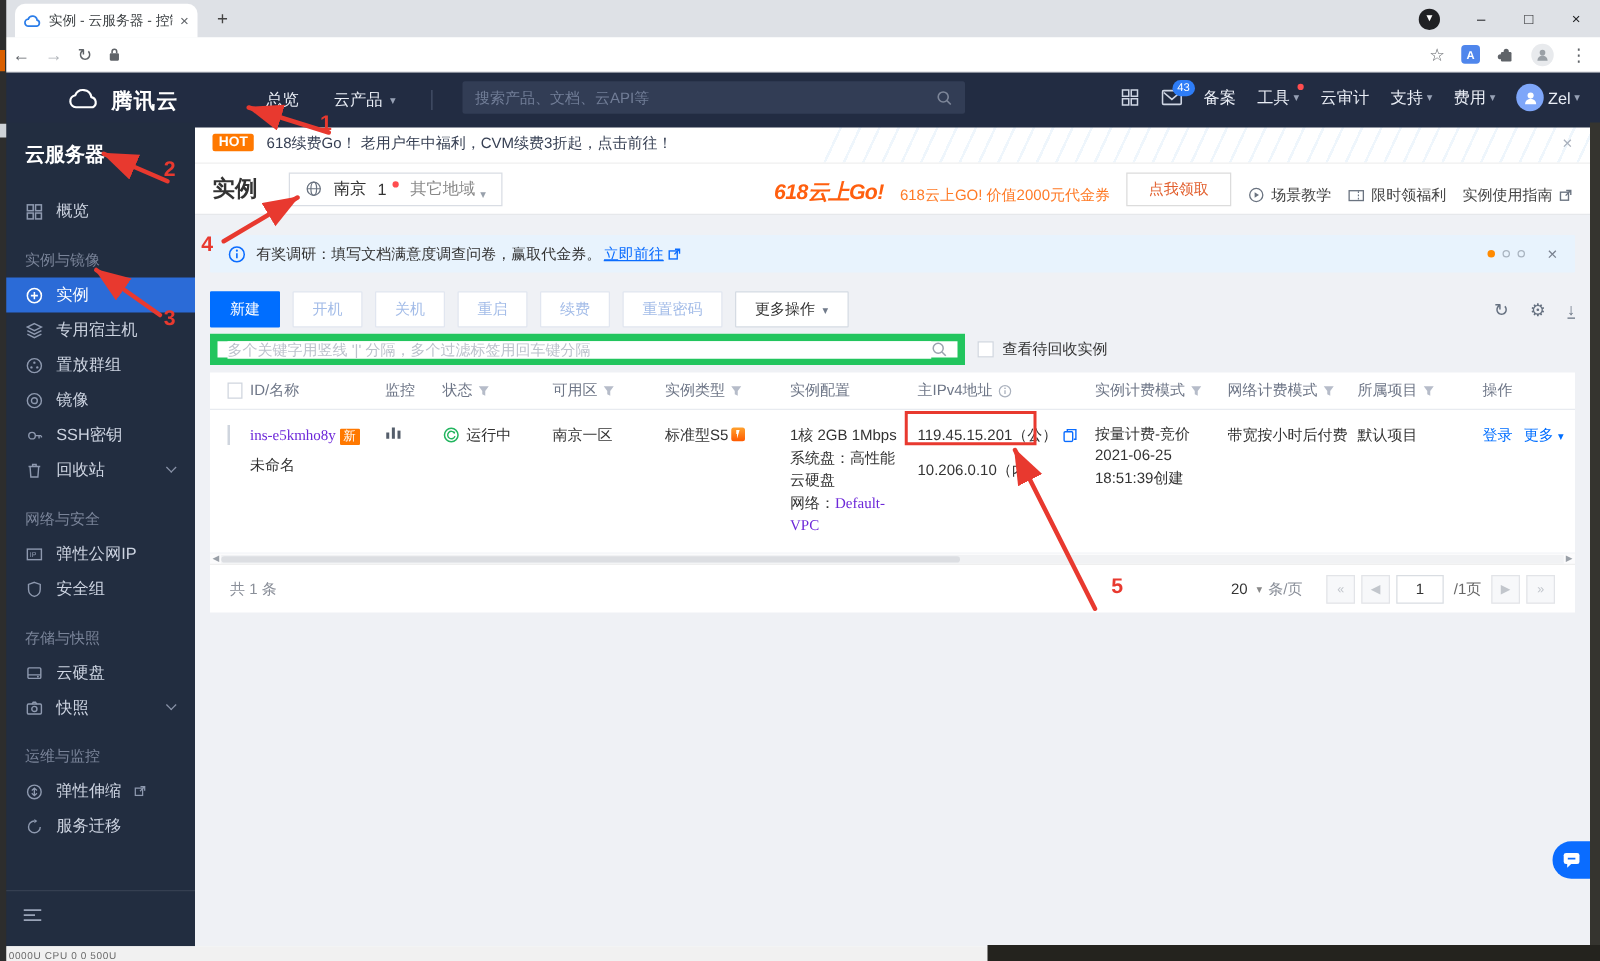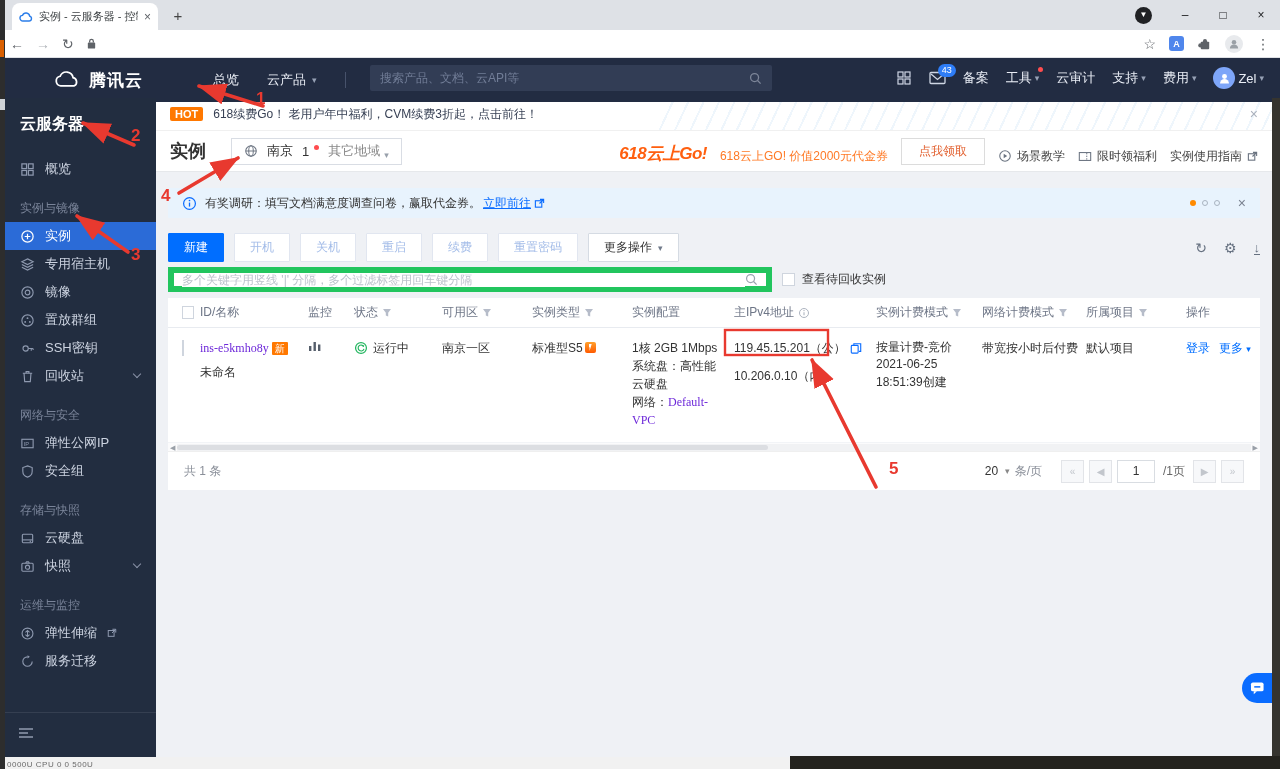--- a/index.html
+++ b/index.html
@@ -292,32 +292,32 @@
     <div class="side-item">
       <svg width="15" height="15" viewBox="0 0 16 16">
           <path d="M8 2l6 3-6 3-6-3z" fill="none" stroke="#8e99af" stroke-width="1.2"></path>
           <path d="M2 8l6 3 6-3M2 11l6 3 6-3" fill="none" stroke="#8e99af" stroke-width="1.2"></path>
         </svg>
       <span>专用宿主机</span>
     </div>
     <div class="side-item">
       <svg width="15" height="15" viewBox="0 0 16 16">
           <circle cx="8" cy="8" r="6" fill="none" stroke="#8e99af" stroke-width="1.2"></circle>
-          <circle cx="8" cy="8" r="2.5" fill="none" stroke="#8e99af" stroke-width="1.2"></circle>
-        </svg>
-      <span>镜像</span>
-    </div>
-    <div class="side-item">
-      <svg width="15" height="15" viewBox="0 0 16 16">
-          <circle cx="8" cy="8" r="6" fill="none" stroke="#8e99af" stroke-width="1.2"></circle>
           <circle cx="8" cy="5.5" r="1" fill="#8e99af"></circle>
           <circle cx="5.5" cy="9.5" r="1" fill="#8e99af"></circle>
           <circle cx="10.5" cy="9.5" r="1" fill="#8e99af"></circle>
         </svg>
       <span>置放群组</span>
+    </div>
+    <div class="side-item">
+      <svg width="15" height="15" viewBox="0 0 16 16">
+          <circle cx="8" cy="8" r="6" fill="none" stroke="#8e99af" stroke-width="1.2"></circle>
+          <circle cx="8" cy="8" r="2.5" fill="none" stroke="#8e99af" stroke-width="1.2"></circle>
+        </svg>
+      <span>镜像</span>
     </div>
     <div class="side-item">
       <svg width="15" height="15" viewBox="0 0 16 16">
           <circle cx="6" cy="8" r="2.8" fill="none" stroke="#8e99af" stroke-width="1.2"></circle>
           <path d="M8.8 8h5M12 8v2.4M14 8v1.6" fill="none" stroke="#8e99af" stroke-width="1.2"></path>
         </svg>
       <span>SSH密钥</span>
     </div>
     <div class="side-item">
       <svg width="15" height="15" viewBox="0 0 16 16">

